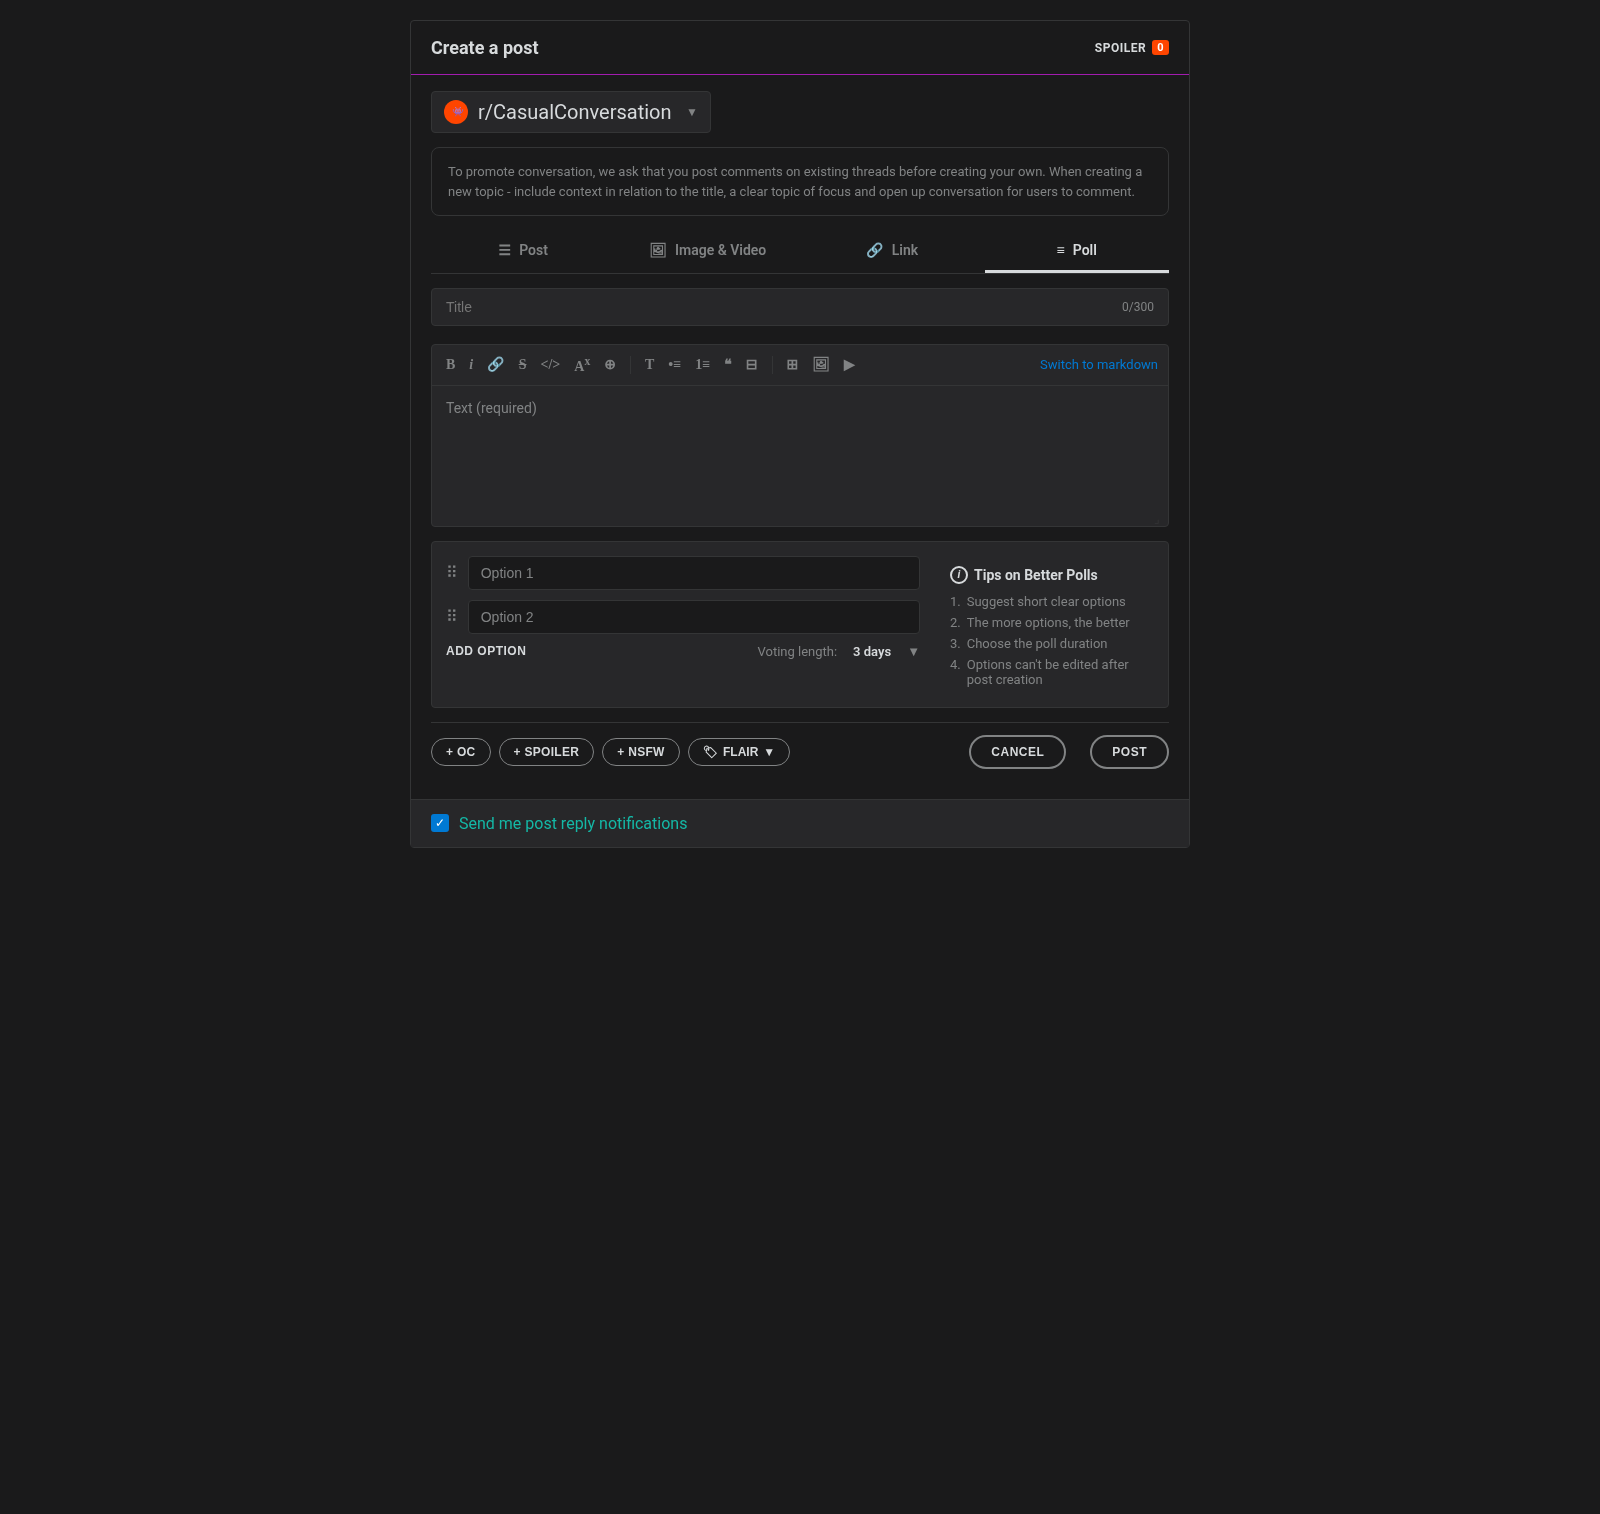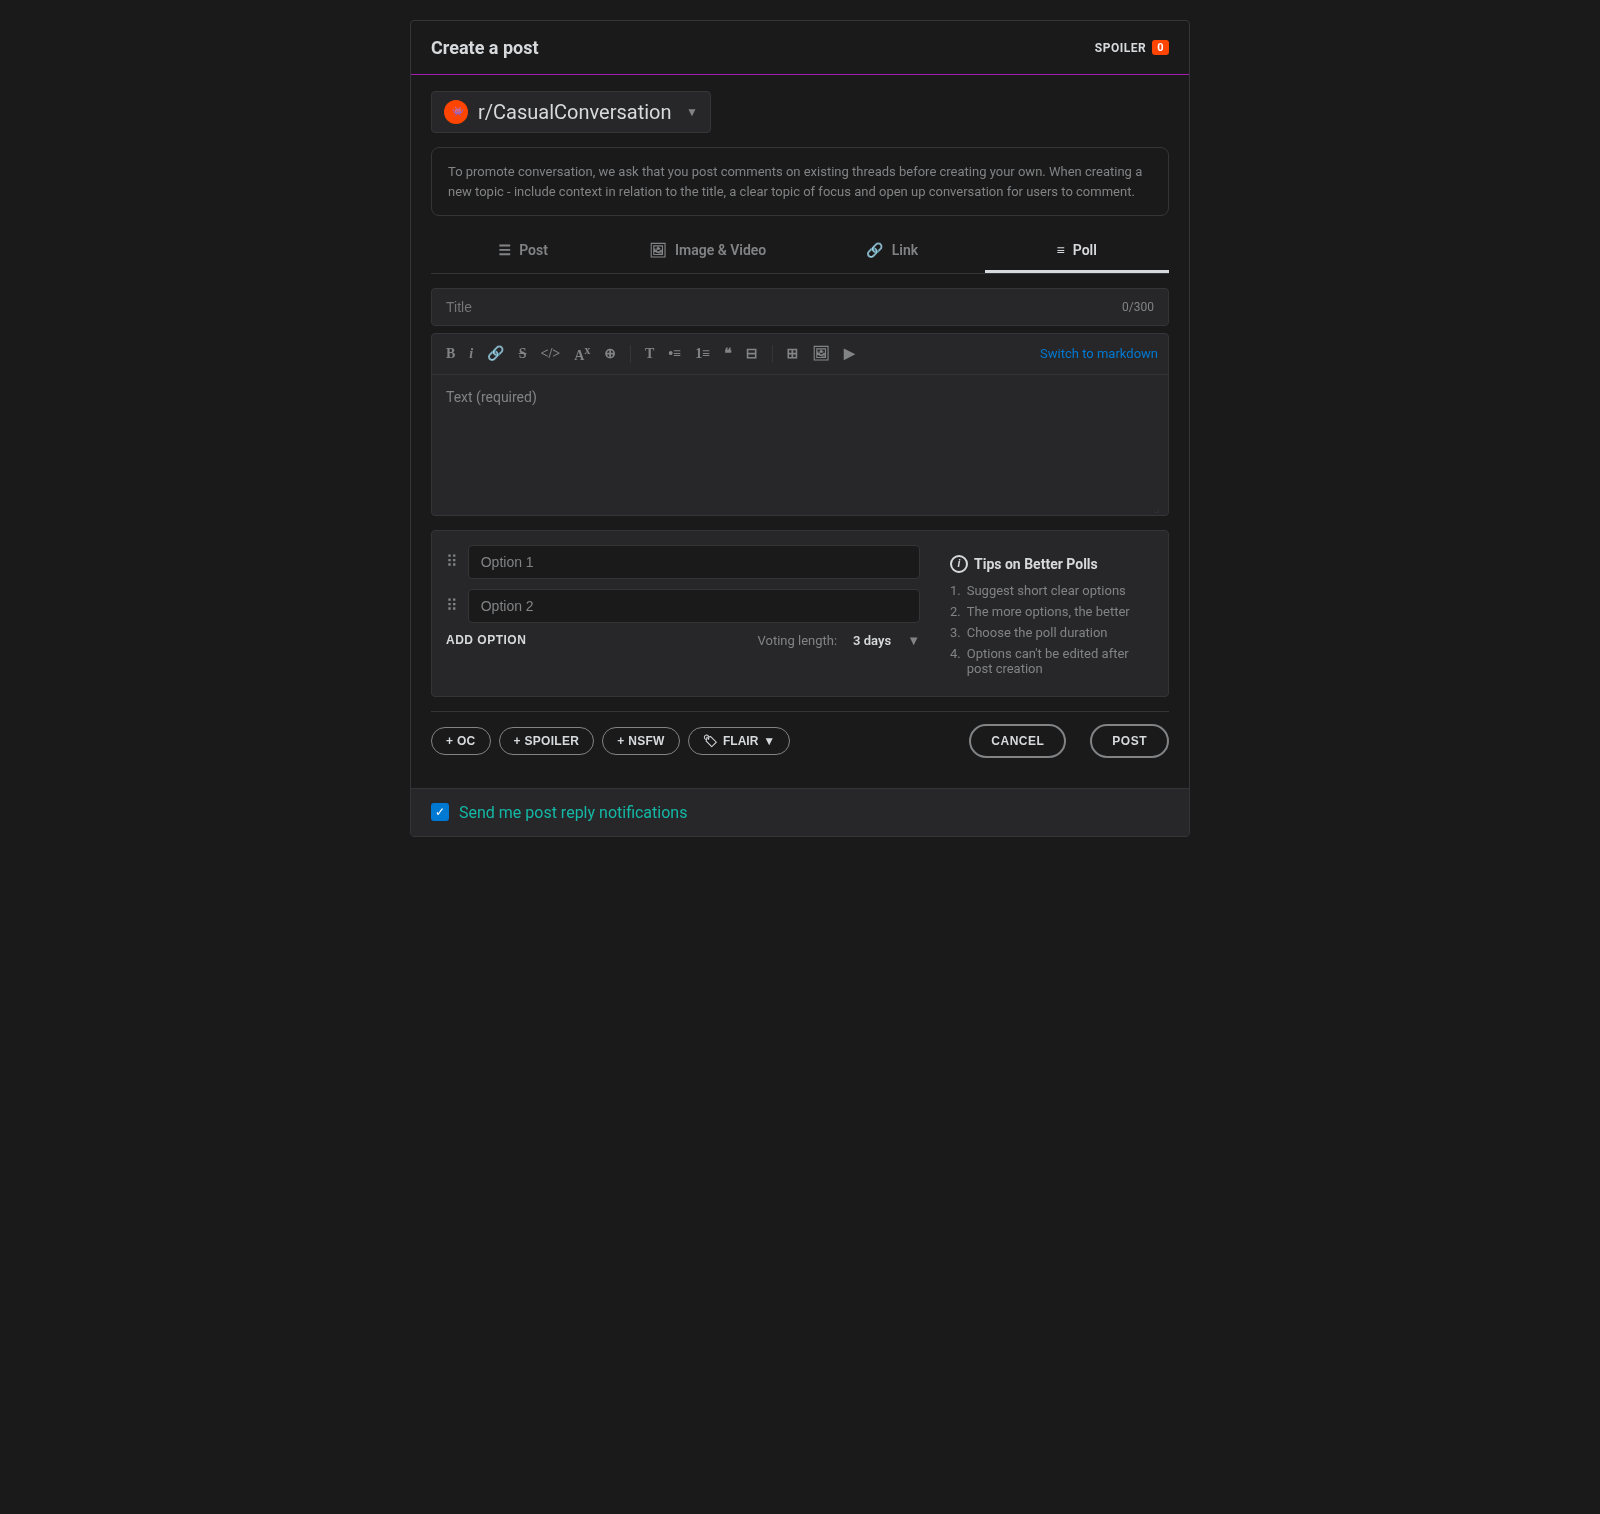--- a/index.html
+++ b/index.html
@@ -115,21 +115,21 @@
       color: #d7dadc;
       border-bottom: 3px solid #d7dadc;
     }
     .title-input-wrap {
       border: 1px solid #343536;
       border-radius: 4px;
       padding: 10px 14px;
       display: flex;
       justify-content: space-between;
       align-items: center;
-      margin-bottom: 7px;
+      margin-bottom: 18px;
       background: #272729;
     }
     .title-input {
       background: transparent;
       border: none;
       outline: none;
       color: #818384;
       font-size: 14px;
       flex: 1;
     }

